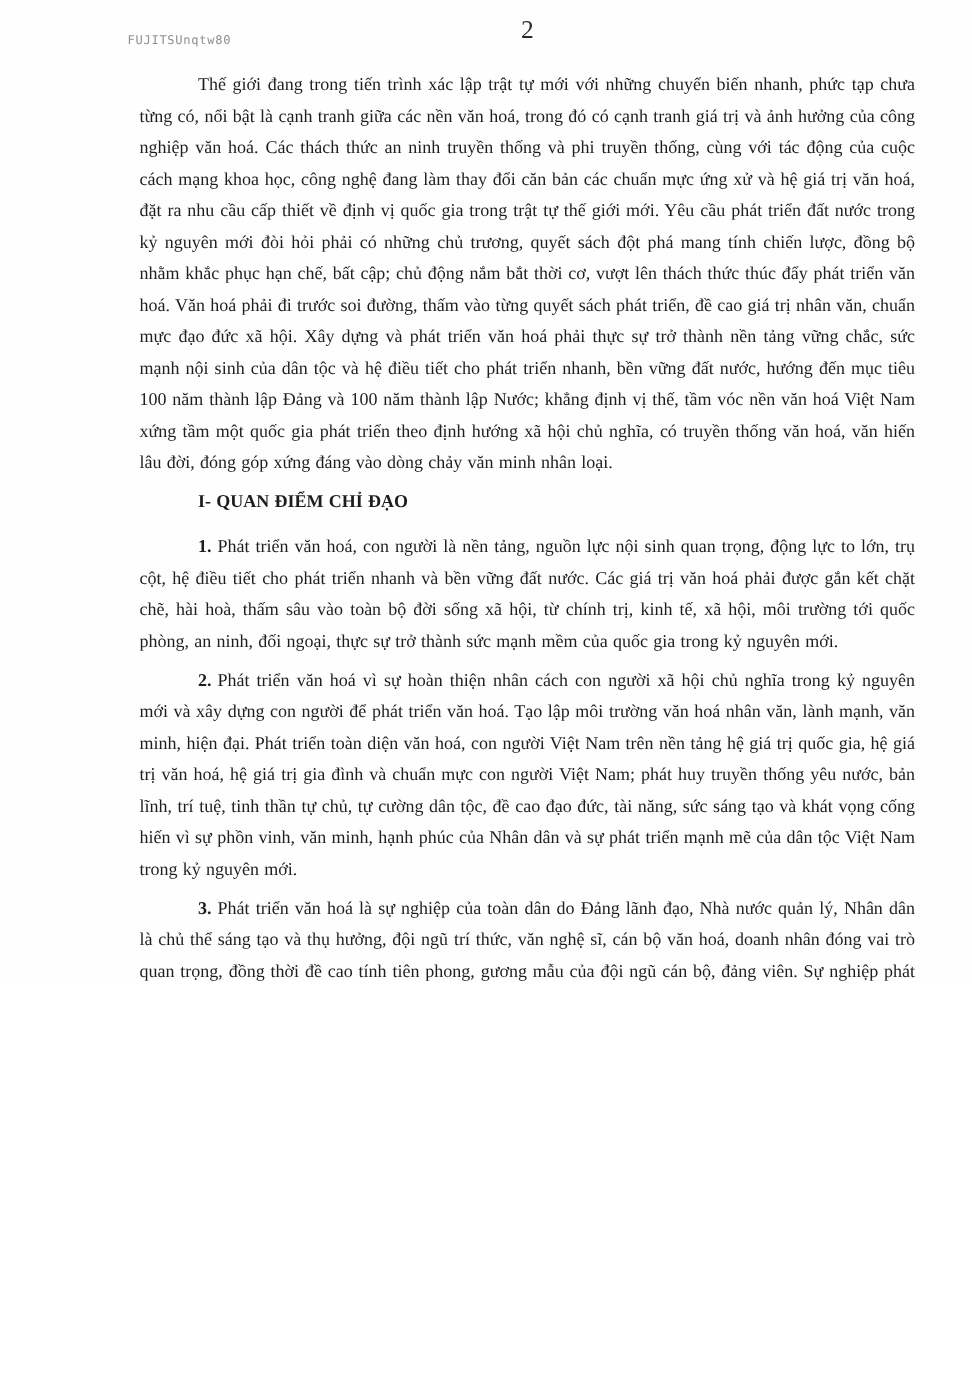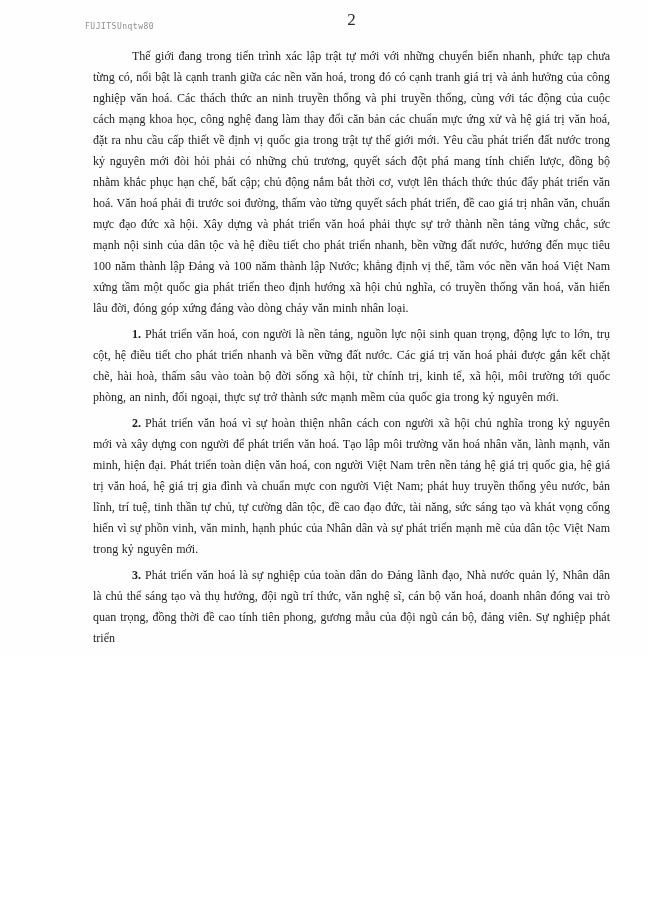--- a/index.html
+++ b/index.html
@@ -68,20 +68,21 @@
 
   <span class="watermark">FUJITSUnqtw80</span>
 
   <div class="page-number">2</div>
 
   <div class="content">
 
     <p class="para">Thế giới đang trong tiến trình xác lập trật tự mới với những chuyển biến nhanh, phức tạp chưa từng có, nổi bật là cạnh tranh giữa các nền văn hoá, trong đó có cạnh tranh giá trị và ảnh hưởng của công nghiệp văn hoá. Các thách thức an ninh truyền thống và phi truyền thống, cùng với tác động của cuộc cách mạng khoa học, công nghệ đang làm thay đổi căn bản các chuẩn mực ứng xử và hệ giá trị văn hoá, đặt ra nhu cầu cấp thiết về định vị quốc gia trong trật tự thế giới mới. Yêu cầu phát triển đất nước trong kỷ nguyên mới đòi hỏi phải có những chủ trương, quyết sách đột phá mang tính chiến lược, đồng bộ nhằm khắc phục hạn chế, bất cập; chủ động nắm bắt thời cơ, vượt lên thách thức thúc đẩy phát triển văn hoá. Văn hoá phải đi trước soi đường, thấm vào từng quyết sách phát triển, đề cao giá trị nhân văn, chuẩn mực đạo đức xã hội. Xây dựng và phát triển văn hoá phải thực sự trở thành nền tảng vững chắc, sức mạnh nội sinh của dân tộc và hệ điều tiết cho phát triển nhanh, bền vững đất nước, hướng đến mục tiêu 100 năm thành lập Đảng và 100 năm thành lập Nước; khẳng định vị thế, tầm vóc nền văn hoá Việt Nam xứng tầm một quốc gia phát triển theo định hướng xã hội chủ nghĩa, có truyền thống văn hoá, văn hiến lâu đời, đóng góp xứng đáng vào dòng chảy văn minh nhân loại.</p>
 
 
+    <p class="para heading">I- QUAN ĐIỂM CHỈ ĐẠO</p>
 
     <p class="para">
       <span class="num">1.</span><span>Phát triển văn hoá, con người là nền tảng, nguồn lực nội sinh quan trọng, động lực to lớn, trụ cột, hệ điều tiết cho phát triển nhanh và bền vững đất nước. Các giá trị văn hoá phải được gắn kết chặt chẽ, hài hoà, thấm sâu vào toàn bộ đời sống xã hội, từ chính trị, kinh tế, xã hội, môi trường tới quốc phòng, an ninh, đối ngoại, thực sự trở thành sức mạnh mềm của quốc gia trong kỷ nguyên mới.</span>
     </p>
 
     <p class="para">
       <span class="num">2.</span><span>Phát triển văn hoá vì sự hoàn thiện nhân cách con người xã hội chủ nghĩa trong kỷ nguyên mới và xây dựng con người để phát triển văn hoá. Tạo lập môi trường văn hoá nhân văn, lành mạnh, văn minh, hiện đại. Phát triển toàn diện văn hoá, con người Việt Nam trên nền tảng hệ giá trị quốc gia, hệ giá trị văn hoá, hệ giá trị gia đình và chuẩn mực con người Việt Nam; phát huy truyền thống yêu nước, bản lĩnh, trí tuệ, tinh thần tự chủ, tự cường dân tộc, đề cao đạo đức, tài năng, sức sáng tạo và khát vọng cống hiến vì sự phồn vinh, văn minh, hạnh phúc của Nhân dân và sự phát triển mạnh mẽ của dân tộc Việt Nam trong kỷ nguyên mới.</span>
     </p>
 
     <p class="para">

